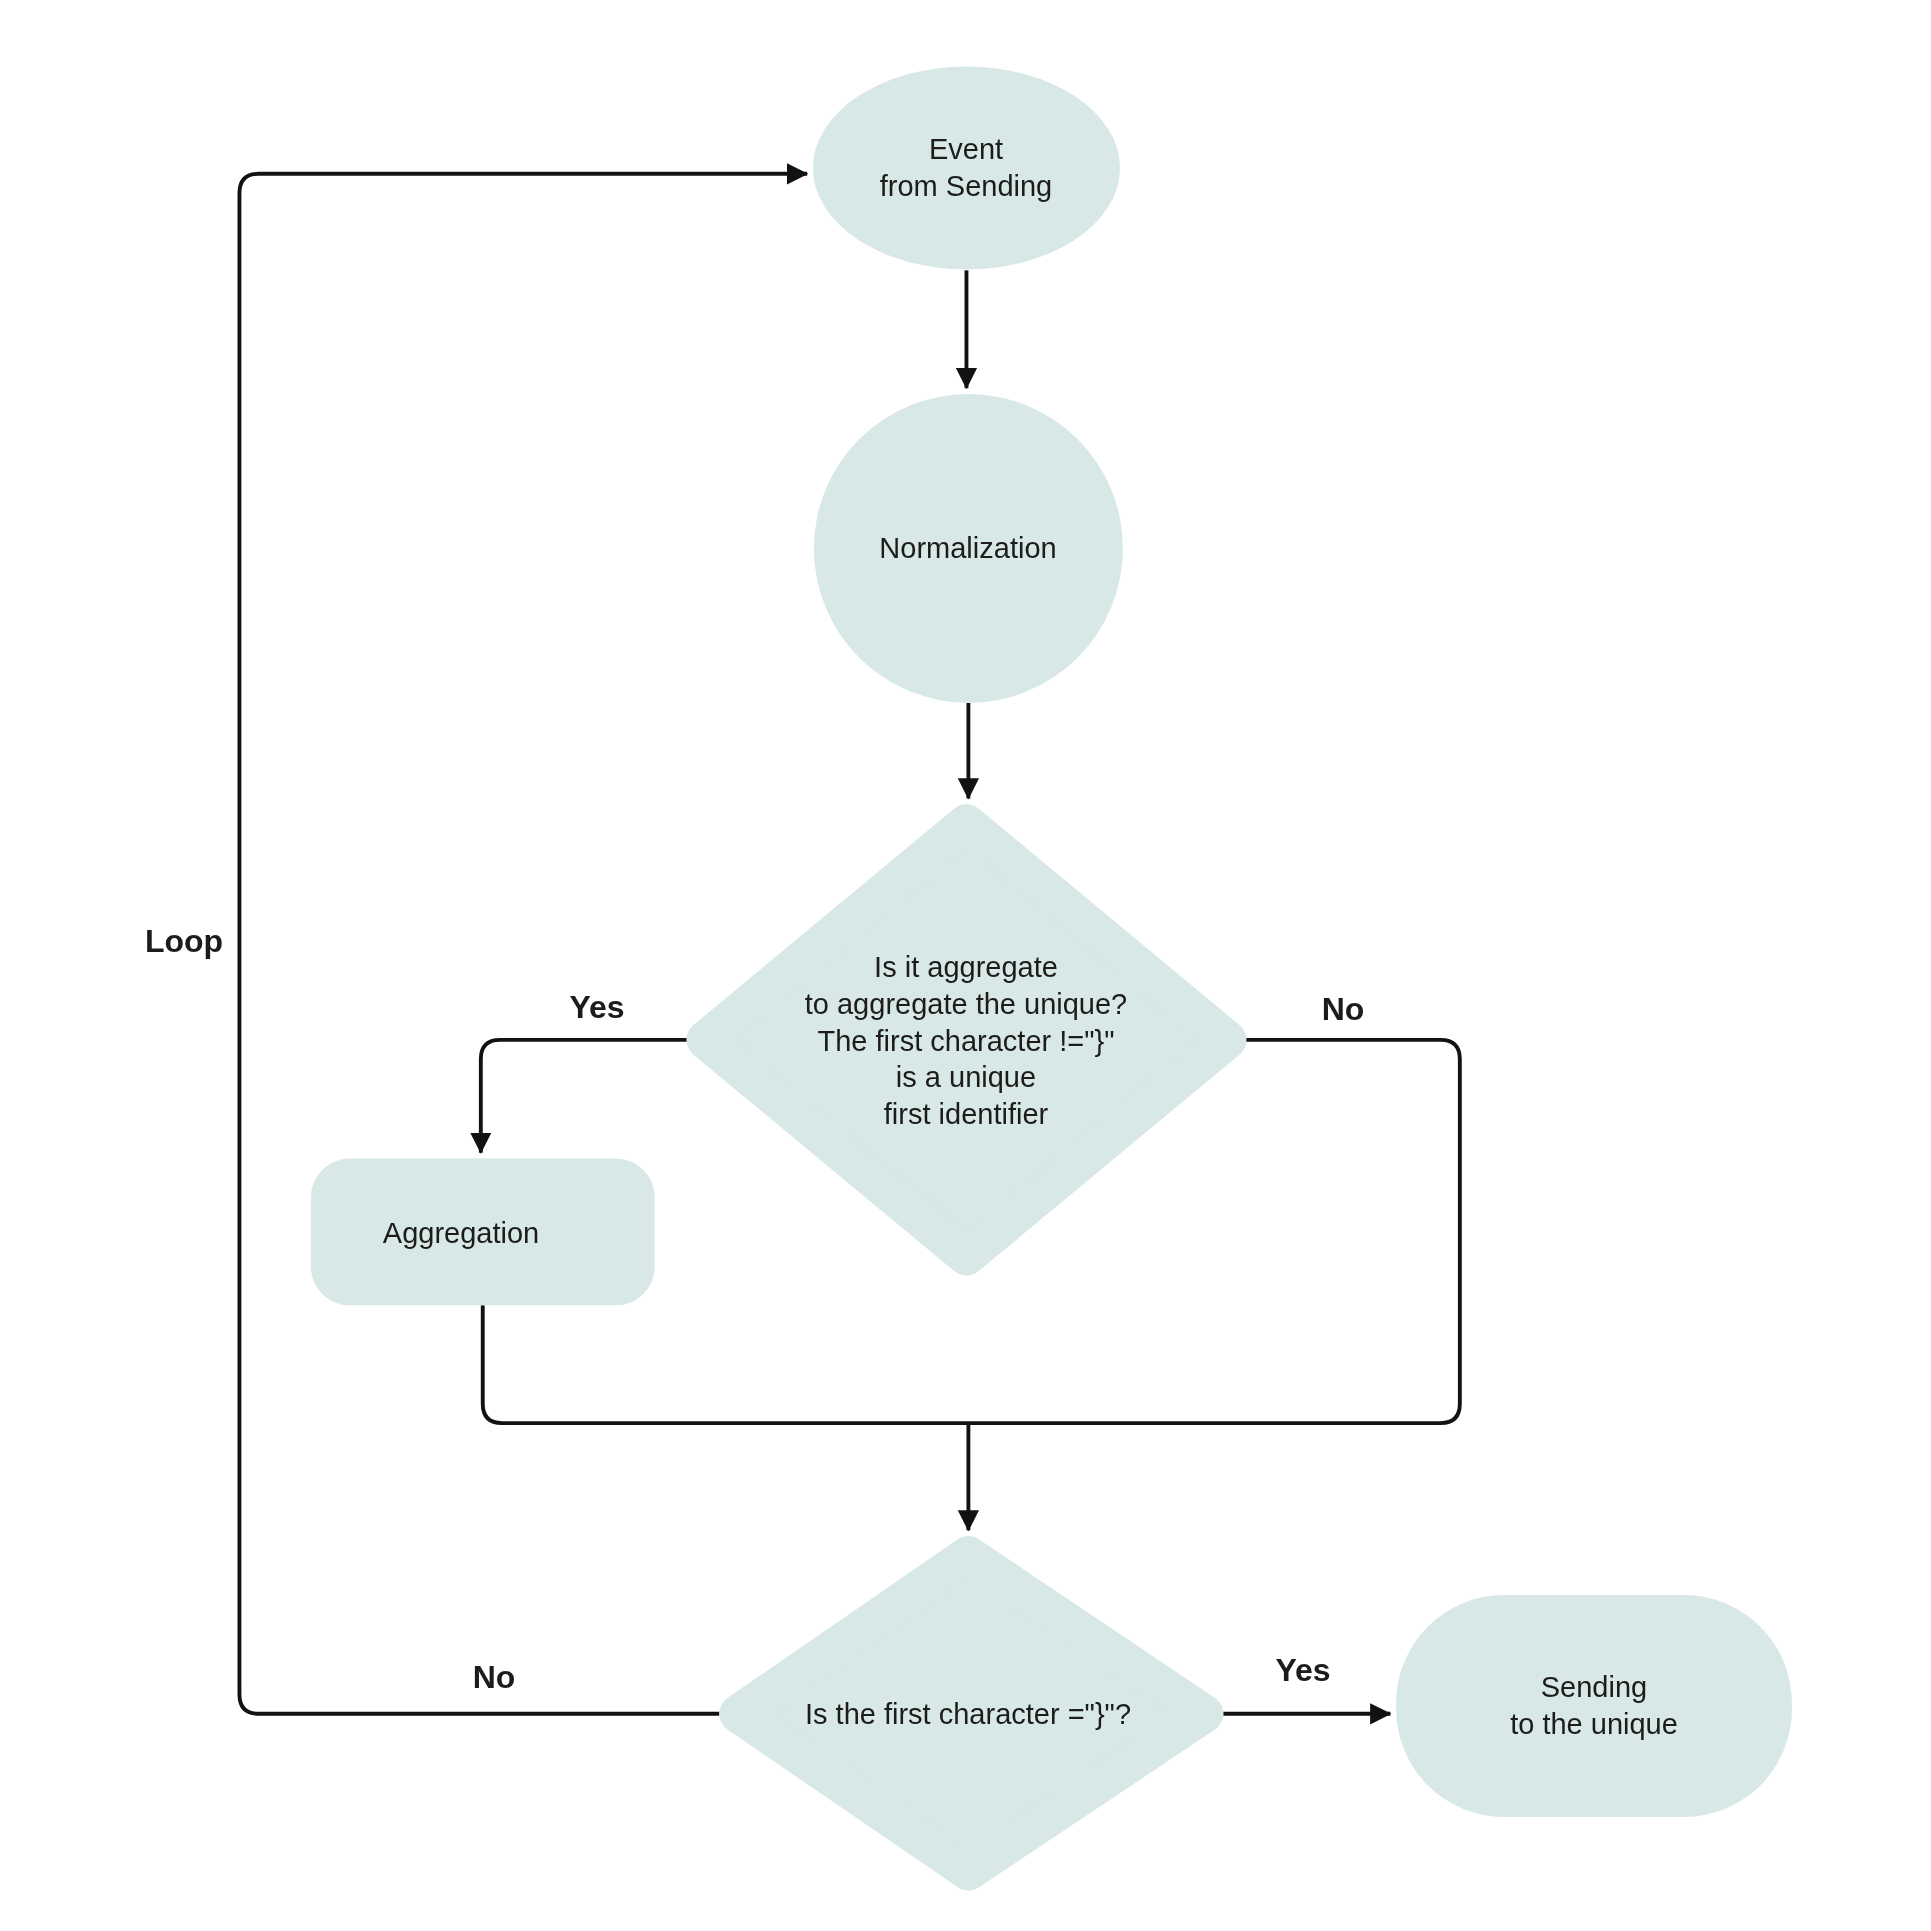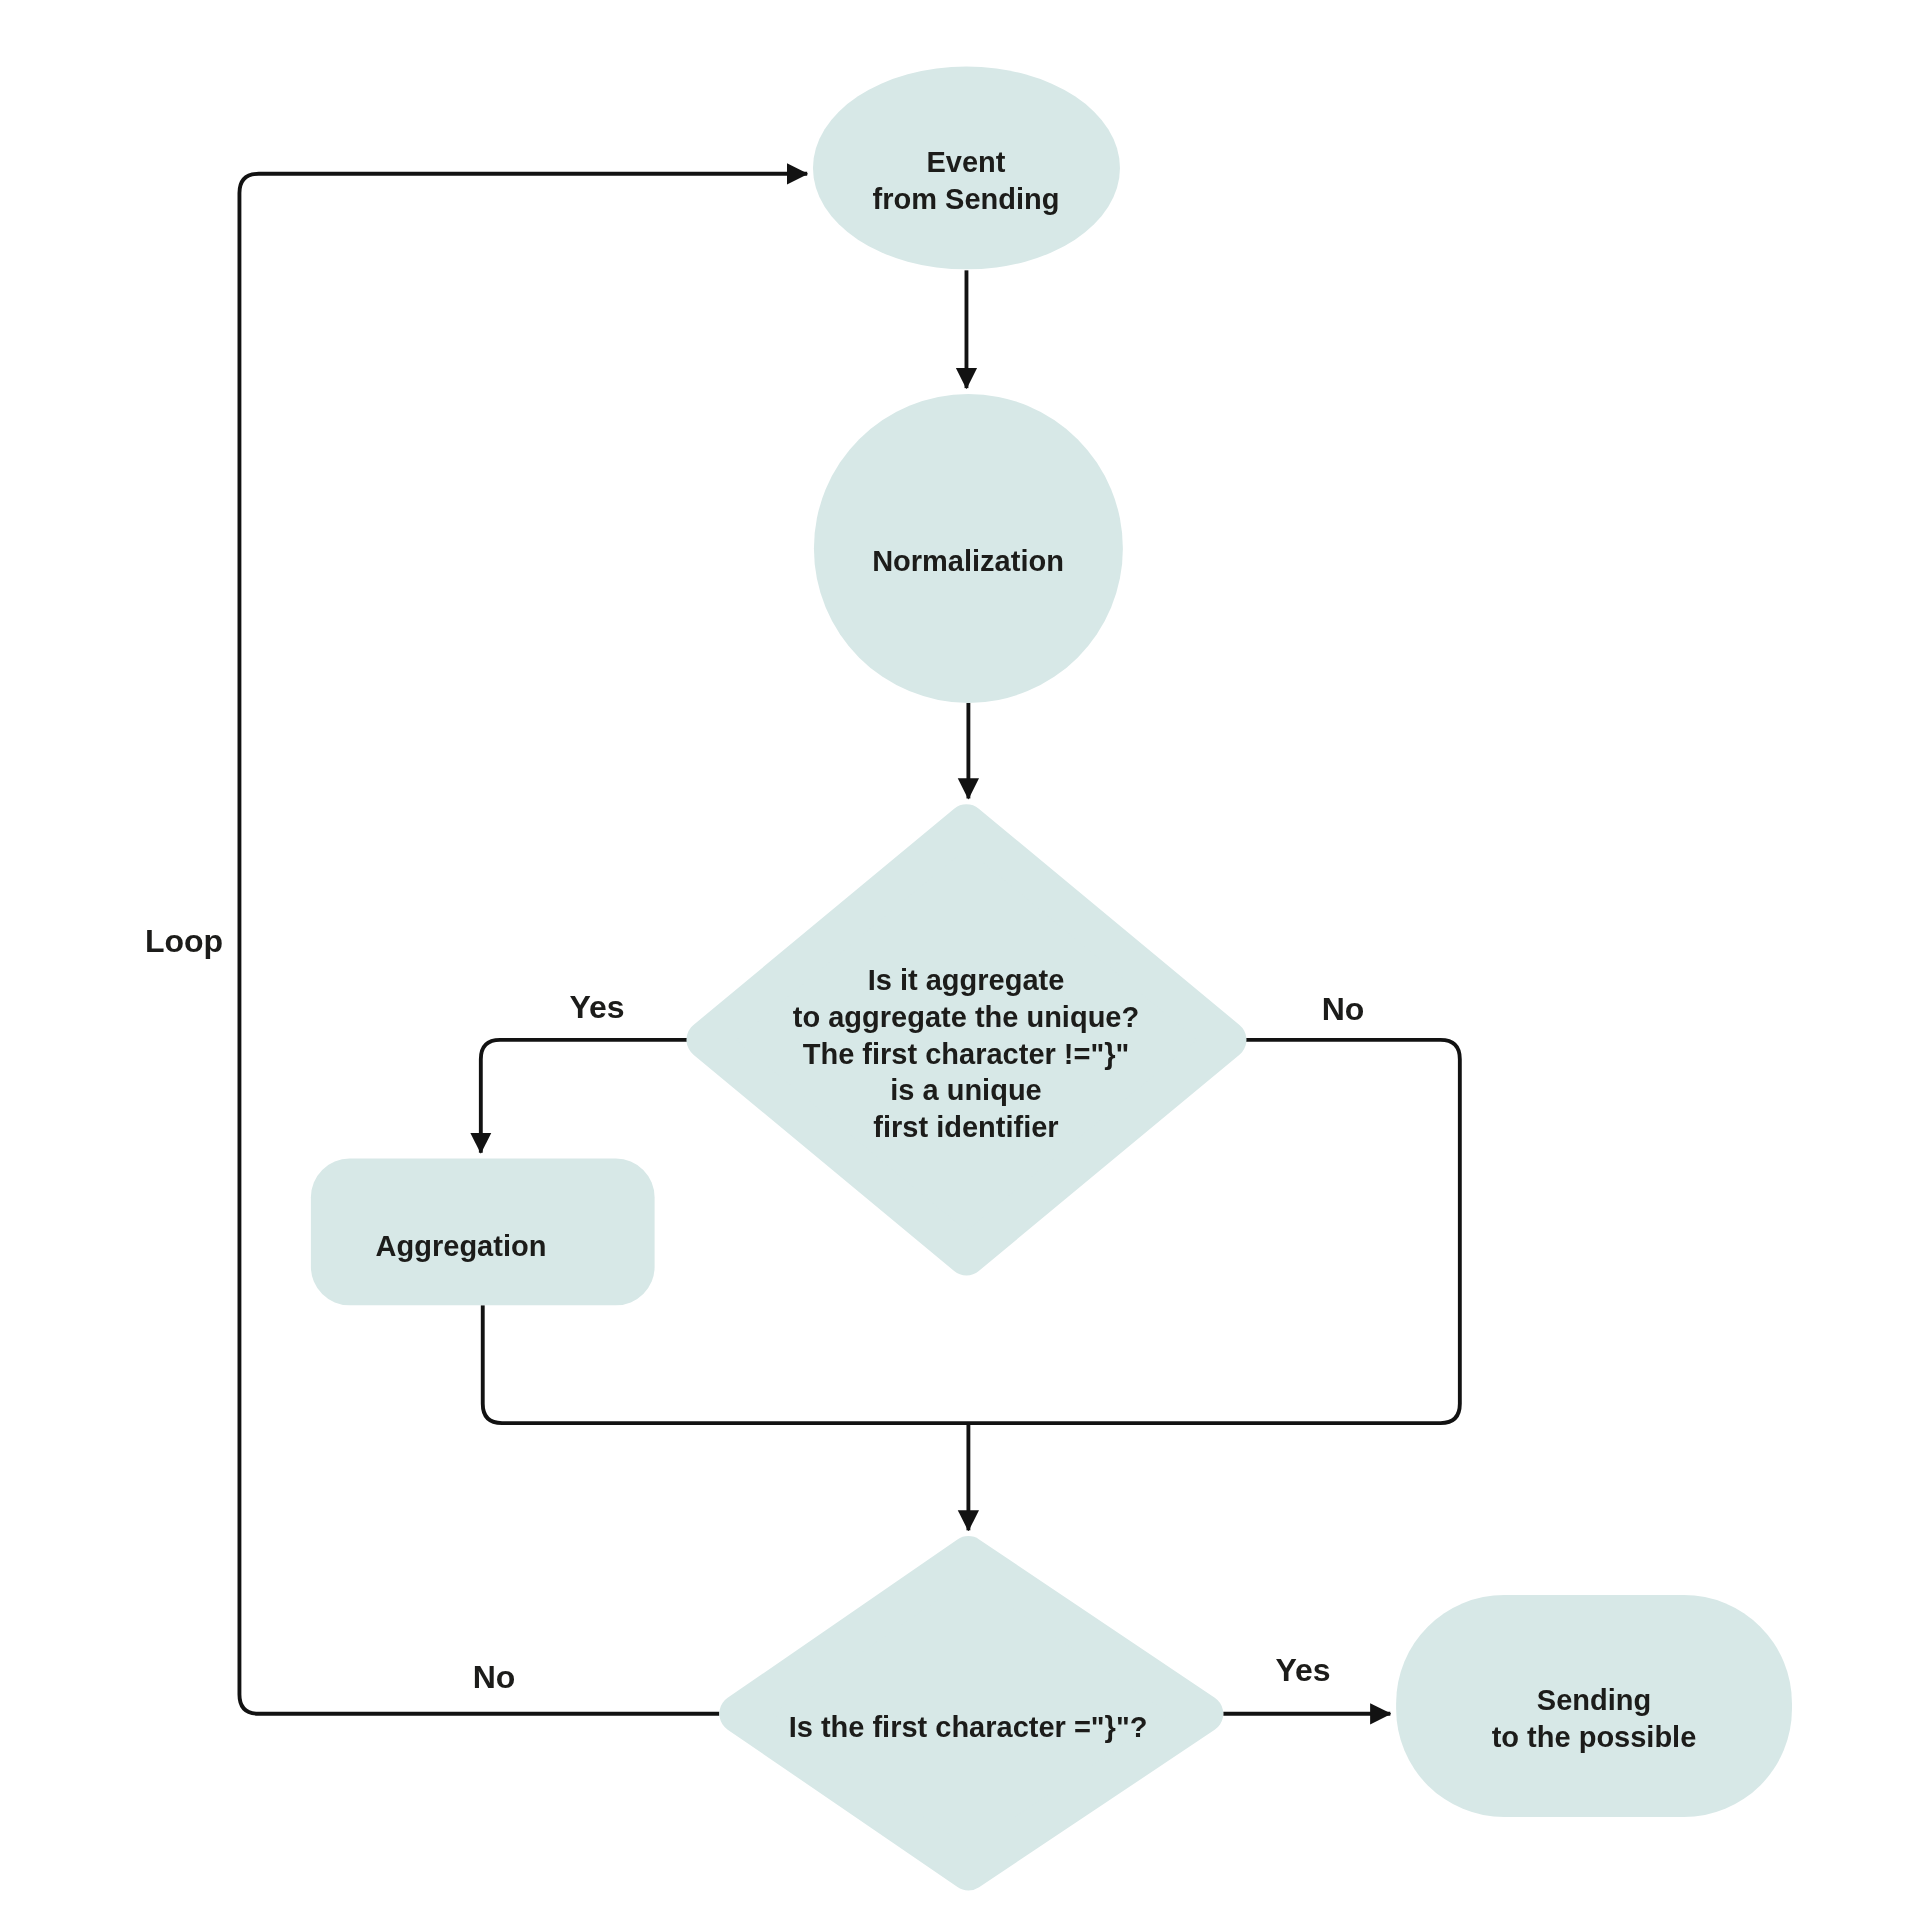--- a/index.html
+++ b/index.html
@@ -10,26 +10,25 @@
     background: #ffffff;
     font-family: "Liberation Sans", "DejaVu Sans", sans-serif;
     color: #1c1c1a;
     overflow: hidden;
   }
   .canvas svg { position: absolute; left: 0; top: 0; }
   .node-label {
     position: absolute;
     transform: translate(-50%, -50%);
     text-align: center;
-    font-weight: bold;
+    font-weight: normal;
     font-size: 29px;
     line-height: 1.27;
     color: #1c1c1a;
     white-space: nowrap;
-    margin-top: 13px;
   }
   .edge-label {
     position: absolute;
     transform: translate(-50%, -50%);
     text-align: center;
     font-weight: bold;
     font-size: 32px;
     line-height: 1.1;
     color: #1c1c1a;
     white-space: nowrap;
@@ -86,21 +85,21 @@
   <div class="node-label" style="left:461px; top:1233px;">
     <div>Aggregation</div>
   </div>
 
   <div class="node-label" style="left:968px; top:1714px;">
     <div>Is the first character ="}"?</div>
   </div>
 
   <div class="node-label" style="left:1594px; top:1706px;">
     <div>Sending</div>
-    <div>to the possible</div>
+    <div>to the unique</div>
   </div>
 
   <div class="edge-label" style="left:184px; top:942px;">Loop</div>
   <div class="edge-label" style="left:597px; top:1008px;">Yes</div>
   <div class="edge-label" style="left:1343px; top:1010px;">No</div>
   <div class="edge-label" style="left:494px; top:1678px;">No</div>
   <div class="edge-label" style="left:1303px; top:1671px;">Yes</div>
 
 </div>
 

